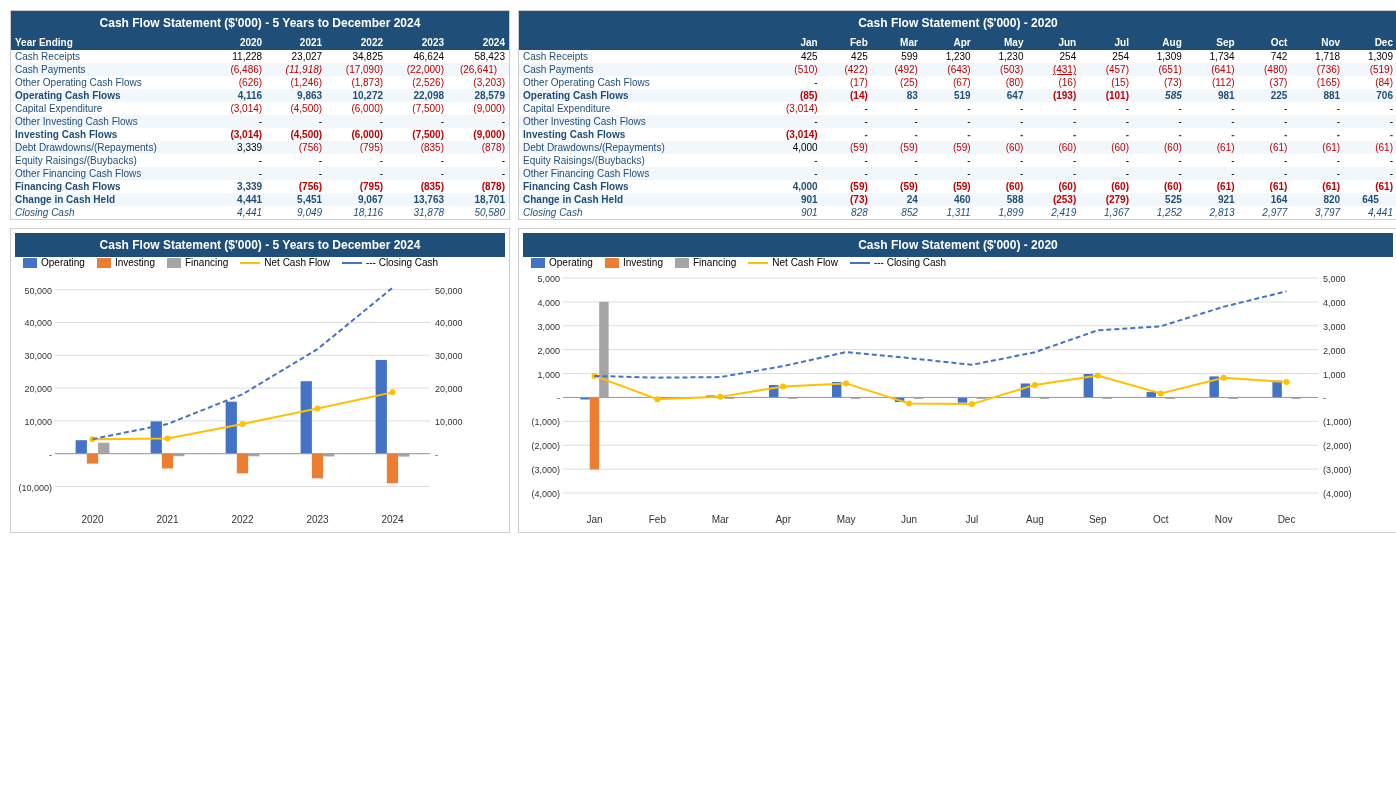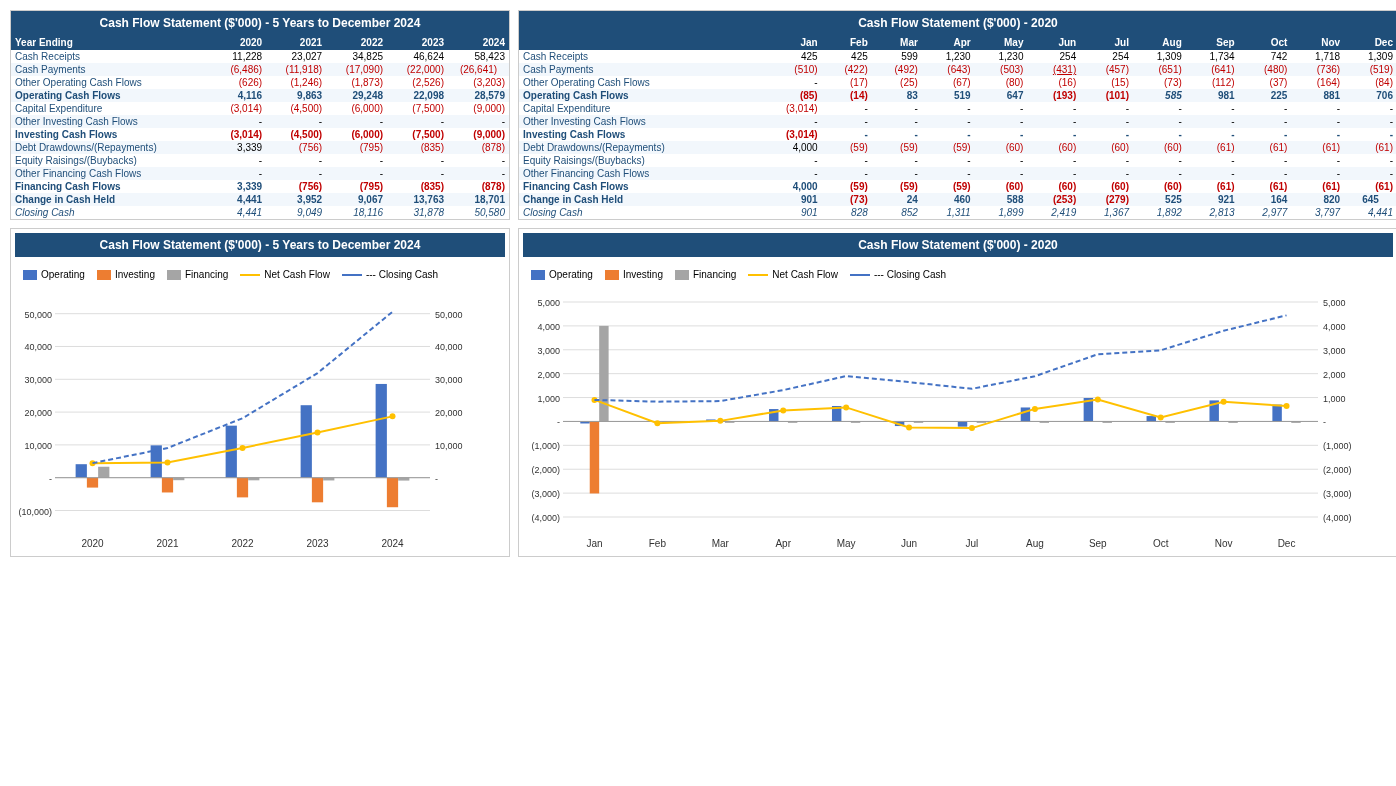--- a/index.html
+++ b/index.html
@@ -20,21 +20,21 @@
     
     .bold-row td { font-weight: bold; color: #1F4E79; }
     .italic-row td { font-style: italic; color: #1F4E79; }
     
     .num { text-align: right; }
     .label { text-align: left; }
     
     
     .chart-panel { background: #fff; padding: 4px; }
     .chart-title { background: #1F4E79; color: #fff; text-align: center; font-weight: bold; font-size: 12px; padding: 5px; }
-    .chart-legend { display: flex; gap: 12px; padding: 12px 8px; flex-wrap: wrap; }
+    .chart-legend { display: flex; gap: 12px; padding: 0 8px; flex-wrap: wrap; }
     .legend-item { display: flex; align-items: center; gap: 4px; font-size: 10px; }
     .legend-dot { width: 14px; height: 10px; }
     .legend-line { width: 20px; height: 2px; }
 
     svg { display: block; }
   </style>
 </head>
 <body>
 
 <div class="main-container">
@@ -57,38 +57,38 @@
             <td class="label">Cash Receipts</td>
             <td class="num">11,228</td>
             <td class="num">23,027</td>
             <td class="num">34,825</td>
             <td class="num">46,624</td>
             <td class="num">58,423</td>
           </tr>
           <tr>
             <td class="label">Cash Payments</td>
             <td class="num" style="color: rgb(192, 0, 0);">(6,486)</td>
-            <td class="num" style="color: rgb(192, 0, 0);">(11,918)</td>
+            <td class="num" style="color: rgb(192, 0, 0); font-style: italic;">(11,918)</td>
             <td class="num" style="color: rgb(192, 0, 0);">(17,090)</td>
             <td class="num" style="color: rgb(192, 0, 0);">(22,000)</td>
             <td class="num" style="color: rgb(192, 0, 0); text-align: center;">(26,641)</td>
           </tr>
           <tr>
             <td class="label">Other Operating Cash Flows</td>
             <td class="num" style="color: rgb(192, 0, 0);">(626)</td>
             <td class="num" style="color: rgb(192, 0, 0);">(1,246)</td>
             <td class="num" style="color: rgb(192, 0, 0);">(1,873)</td>
             <td class="num" style="color: rgb(192, 0, 0);">(2,526)</td>
             <td class="num" style="color: rgb(192, 0, 0);">(3,203)</td>
           </tr>
           <tr class="bold-row">
             <td class="label">Operating Cash Flows</td>
             <td class="num" style="color: rgb(31, 78, 121);">4,116</td>
             <td class="num" style="color: rgb(31, 78, 121);">9,863</td>
-            <td class="num" style="color: rgb(31, 78, 121);">29,248</td>
+            <td class="num" style="color: rgb(31, 78, 121);">10,272</td>
             <td class="num" style="color: rgb(31, 78, 121);">22,098</td>
             <td class="num" style="color: rgb(31, 78, 121);">28,579</td>
           </tr>
           <tr>
             <td class="label">Capital Expenditure</td>
             <td class="num" style="color: rgb(192, 0, 0);">(3,014)</td>
             <td class="num" style="color: rgb(192, 0, 0);">(4,500)</td>
             <td class="num" style="color: rgb(192, 0, 0);">(6,000)</td>
             <td class="num" style="color: rgb(192, 0, 0);">(7,500)</td>
             <td class="num" style="color: rgb(192, 0, 0);">(9,000)</td>
@@ -137,21 +137,21 @@
             <td class="label">Financing Cash Flows</td>
             <td class="num" style="color: rgb(31, 78, 121);">3,339</td>
             <td class="num" style="color: rgb(192, 0, 0);">(756)</td>
             <td class="num" style="color: rgb(192, 0, 0);">(795)</td>
             <td class="num" style="color: rgb(192, 0, 0);">(835)</td>
             <td class="num" style="color: rgb(192, 0, 0);">(878)</td>
           </tr>
           <tr class="bold-row">
             <td class="label">Change in Cash Held</td>
             <td class="num" style="color: rgb(31, 78, 121);">4,441</td>
-            <td class="num" style="color: rgb(31, 78, 121);">3,952</td>
+            <td class="num" style="color: rgb(31, 78, 121);">5,451</td>
             <td class="num" style="color: rgb(31, 78, 121);">9,067</td>
             <td class="num" style="color: rgb(31, 78, 121);">13,763</td>
             <td class="num" style="color: rgb(31, 78, 121);">18,701</td>
           </tr>
           <tr class="italic-row">
             <td class="label">Closing Cash</td>
             <td class="num" style="font-style: italic; color: rgb(31, 78, 121);">4,441</td>
             <td class="num" style="font-style: italic; color: rgb(31, 78, 121);">9,049</td>
             <td class="num" style="font-style: italic; color: rgb(31, 78, 121);">18,116</td>
             <td class="num" style="font-style: italic; color: rgb(31, 78, 121);">31,878</td>
@@ -217,21 +217,21 @@
             <td class="num">-</td>
             <td class="num" style="color: rgb(192, 0, 0);">(17)</td>
             <td class="num" style="color: rgb(192, 0, 0);">(25)</td>
             <td class="num" style="color: rgb(192, 0, 0);">(67)</td>
             <td class="num" style="color: rgb(192, 0, 0);">(80)</td>
             <td class="num" style="color: rgb(192, 0, 0);">(16)</td>
             <td class="num" style="color: rgb(192, 0, 0);">(15)</td>
             <td class="num" style="color: rgb(192, 0, 0);">(73)</td>
             <td class="num" style="color: rgb(192, 0, 0); margin-top: 8px;">(112)</td>
             <td class="num" style="color: rgb(192, 0, 0);">(37)</td>
-            <td class="num" style="color: rgb(192, 0, 0);">(164)</td>
+            <td class="num" style="color: rgb(192, 0, 0);">(165)</td>
             <td class="num" style="color: rgb(192, 0, 0);">(84)</td>
           </tr>
           <tr class="bold-row">
             <td class="label" style="white-space: nowrap;">Operating Cash Flows</td>
             <td class="num" style="color: rgb(192, 0, 0);">(85)</td>
             <td class="num" style="color: rgb(192, 0, 0);">(14)</td>
             <td class="num" style="color: rgb(31, 78, 121);">83</td>
             <td class="num" style="color: rgb(31, 78, 121);">519</td>
             <td class="num" style="color: rgb(31, 78, 121);">647</td>
             <td class="num" style="color: rgb(192, 0, 0);">(193)</td>
@@ -364,21 +364,21 @@
           </tr>
           <tr class="italic-row">
             <td class="label" style="white-space: nowrap;">Closing Cash</td>
             <td class="num" style="font-style: italic; color: rgb(31, 78, 121);">901</td>
             <td class="num" style="font-style: italic; color: rgb(31, 78, 121);">828</td>
             <td class="num" style="font-style: italic; color: rgb(31, 78, 121);">852</td>
             <td class="num" style="font-style: italic; color: rgb(31, 78, 121);">1,311</td>
             <td class="num" style="font-style: italic; color: rgb(31, 78, 121);">1,899</td>
             <td class="num" style="font-style: italic; color: rgb(31, 78, 121);">2,419</td>
             <td class="num" style="font-style: italic; color: rgb(31, 78, 121);">1,367</td>
-            <td class="num" style="font-style: italic; color: rgb(31, 78, 121);">1,892</td>
+            <td class="num" style="font-style: italic; color: rgb(31, 78, 121);">1,252</td>
             <td class="num" style="font-style: italic; color: rgb(31, 78, 121);">2,813</td>
             <td class="num" style="font-style: italic; color: rgb(31, 78, 121);">2,977</td>
             <td class="num" style="color: rgb(31, 78, 121);">3,797</td>
             <td class="num" style="font-style: italic; color: rgb(31, 78, 121);">4,441</td>
           </tr>
         </tbody>
       </table>
   </div>
 
   <div class="panel chart-panel">

